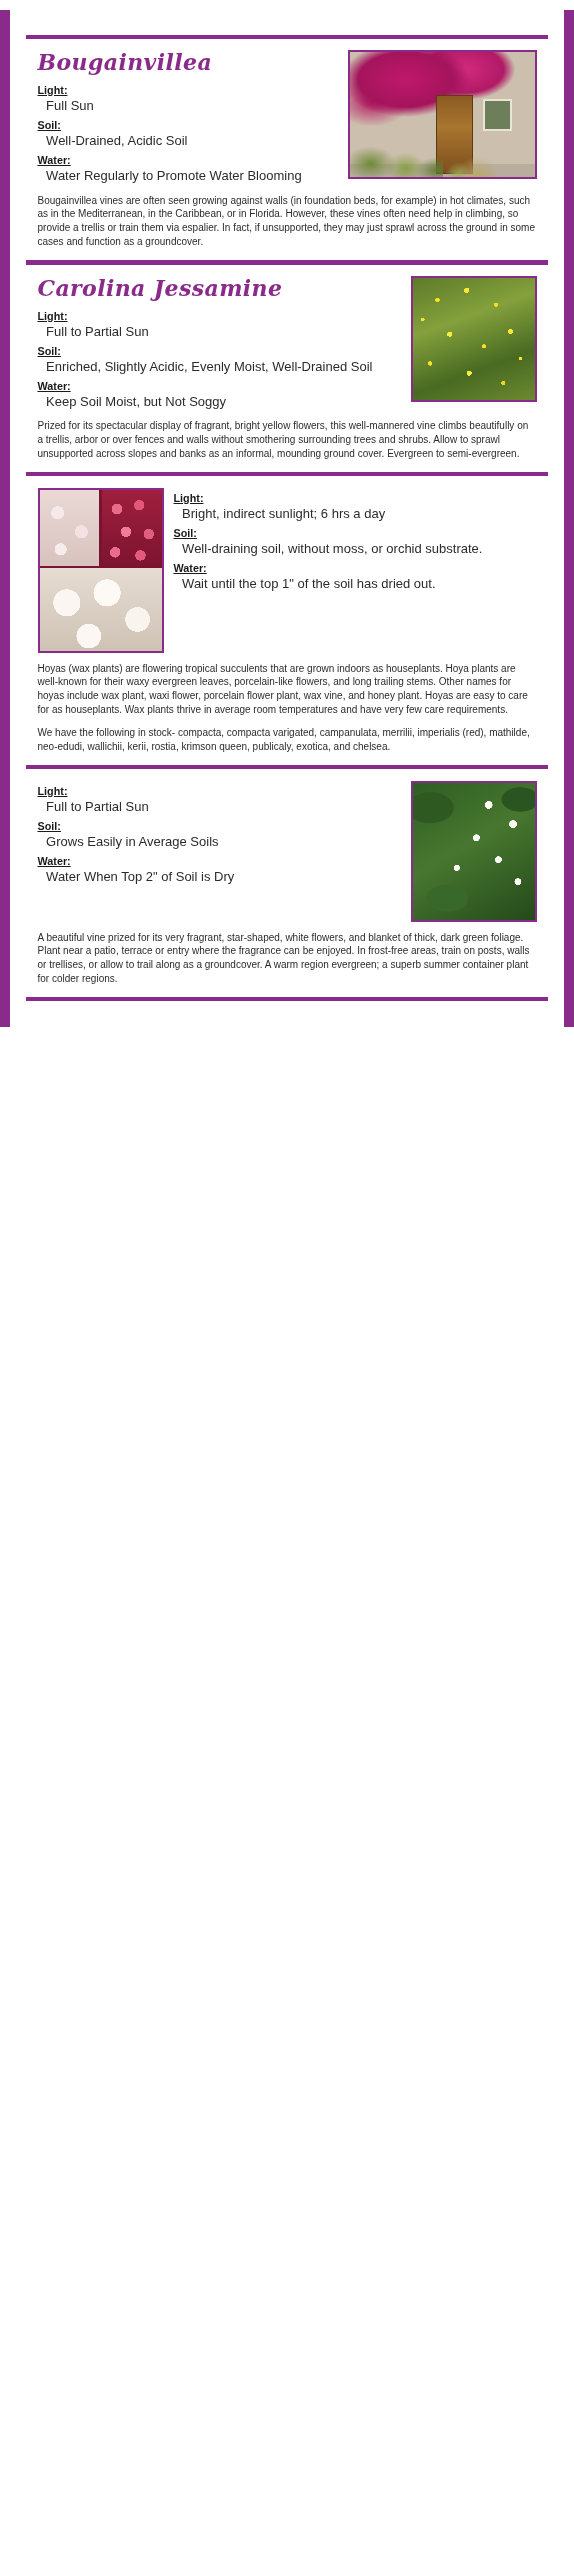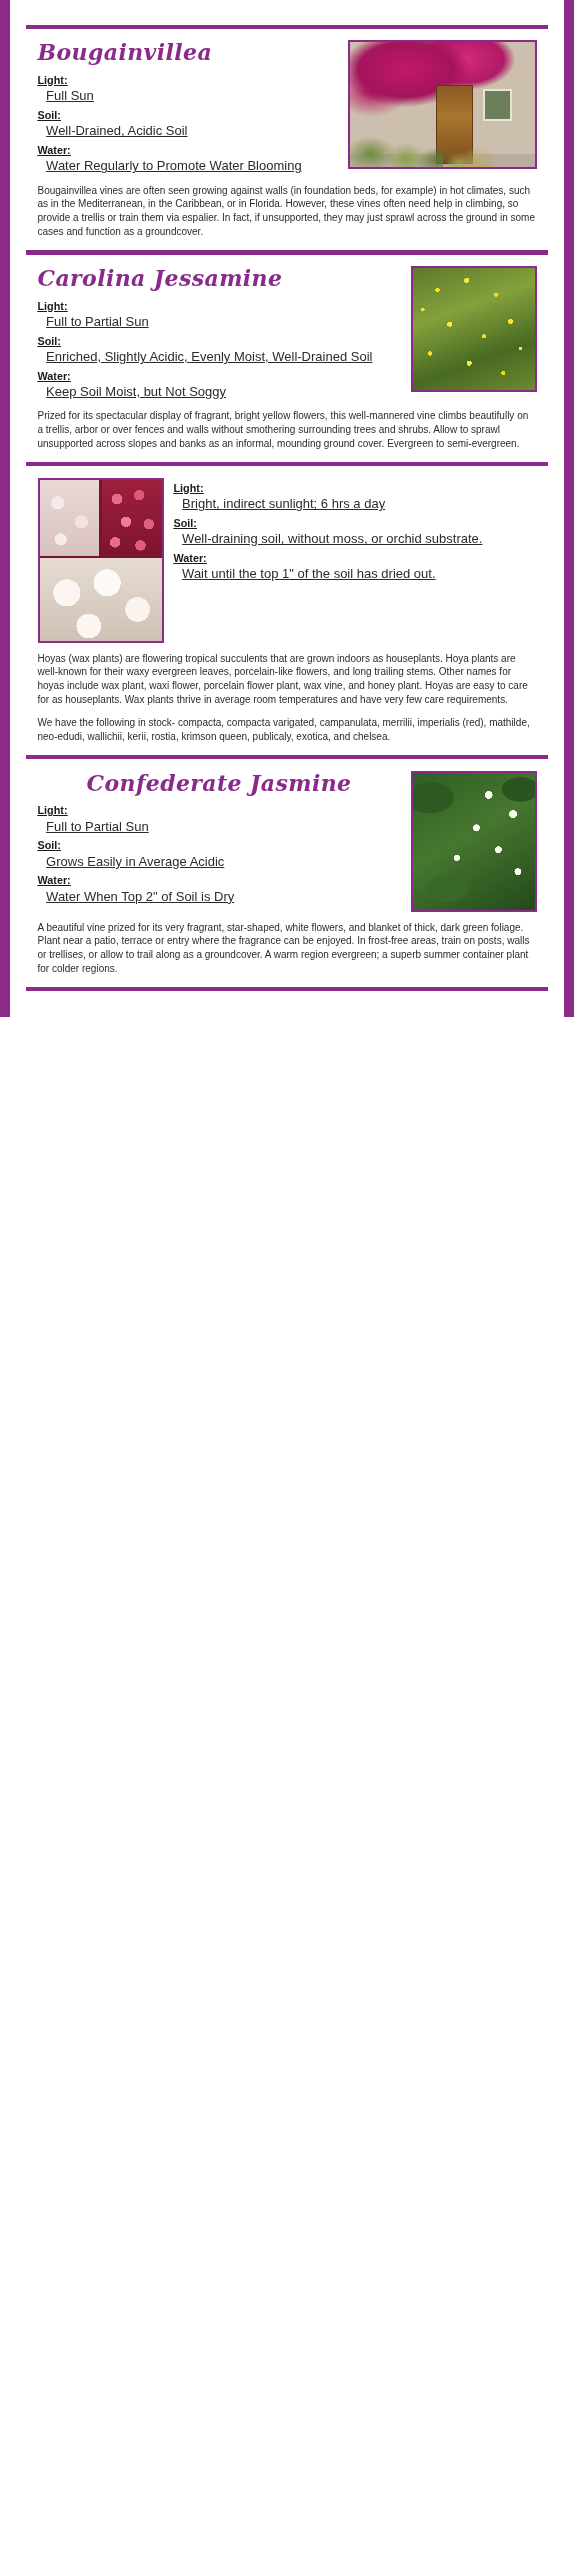--- a/index.html
+++ b/index.html
@@ -21,21 +21,21 @@
     position: absolute;
     top: 0;
     bottom: 0;
     width: 10px;
     background: #8a2a8a;
   }
   .rail.left { left: 0; }
   .rail.right { right: 0; }
 
   .content {
-    margin: 0 10px;
+    margin: 10px 10px;
     padding: 16px;
   }
 
   .divider {
     height: 4.3px;
     background: #8a2a8a;
     margin: 11.5px 0 11.5px 0;
   }
 
   .plant {
@@ -63,21 +63,21 @@
   .col-text { flex: 1 1 auto; min-width: 0; }
   .col-img { flex: 0 0 auto; }
 
   .photo {
     border: 2.2px solid #8a2a8a;
     display: block;
     position: relative;
     overflow: hidden;
   }
 
-  .facts { margin-top: 1.4px; text-decoration: underline; }
+  .facts { margin-top: 1.4px; }
   .fact-label {
     font-size: 10.8px;
     font-weight: bold;
     color: #1a1a1a;
     text-decoration: underline;
     line-height: 1.35;
     margin-top: 2.9px;
   }
   .fact-value {
     font-size: 13px;
@@ -308,26 +308,25 @@
         <p>Hoyas (wax plants) are flowering tropical succulents that are grown indoors as houseplants. Hoya plants are well-known for their waxy evergreen leaves, porcelain-like flowers, and long trailing stems. Other names for hoyas include wax plant, waxi flower, porcelain flower plant, wax vine, and honey plant. Hoyas are easy to care for as houseplants. Wax plants thrive in average room temperatures and have very few care requirements.</p>
         <p>We have the following in stock- compacta, compacta varigated, campanulata, merrilii, imperialis (red), mathilde, neo-edudi, wallichii, kerii, rostia, krimson queen, publicaly, exotica, and chelsea.</p>
       </div>
     </section>
 
     <div class="divider"></div>
 
     <section class="plant">
       <div class="top">
         <div class="col-text">
-          <h2 class="title center">Confederate Jasmine</h2>
           <div class="facts">
             <div class="fact-label">Light:</div>
             <div class="fact-value">Full to Partial Sun</div>
             <div class="fact-label">Soil:</div>
-            <div class="fact-value">Grows Easily in Average Acidic</div>
+            <div class="fact-value">Grows Easily in Average Soils</div>
             <div class="fact-label">Water:</div>
             <div class="fact-value">Water When Top 2" of Soil is Dry</div>
           </div>
         </div>
         <div class="col-img">
           <div class="photo ph-confed"></div>
         </div>
       </div>
       <div class="body-text">
         <p>A beautiful vine prized for its very fragrant, star-shaped, white flowers, and blanket of thick, dark green foliage. Plant near a patio, terrace or entry where the fragrance can be enjoyed. In frost-free areas, train on posts, walls or trellises, or allow to trail along as a groundcover. A warm region evergreen; a superb summer container plant for colder regions.</p>

